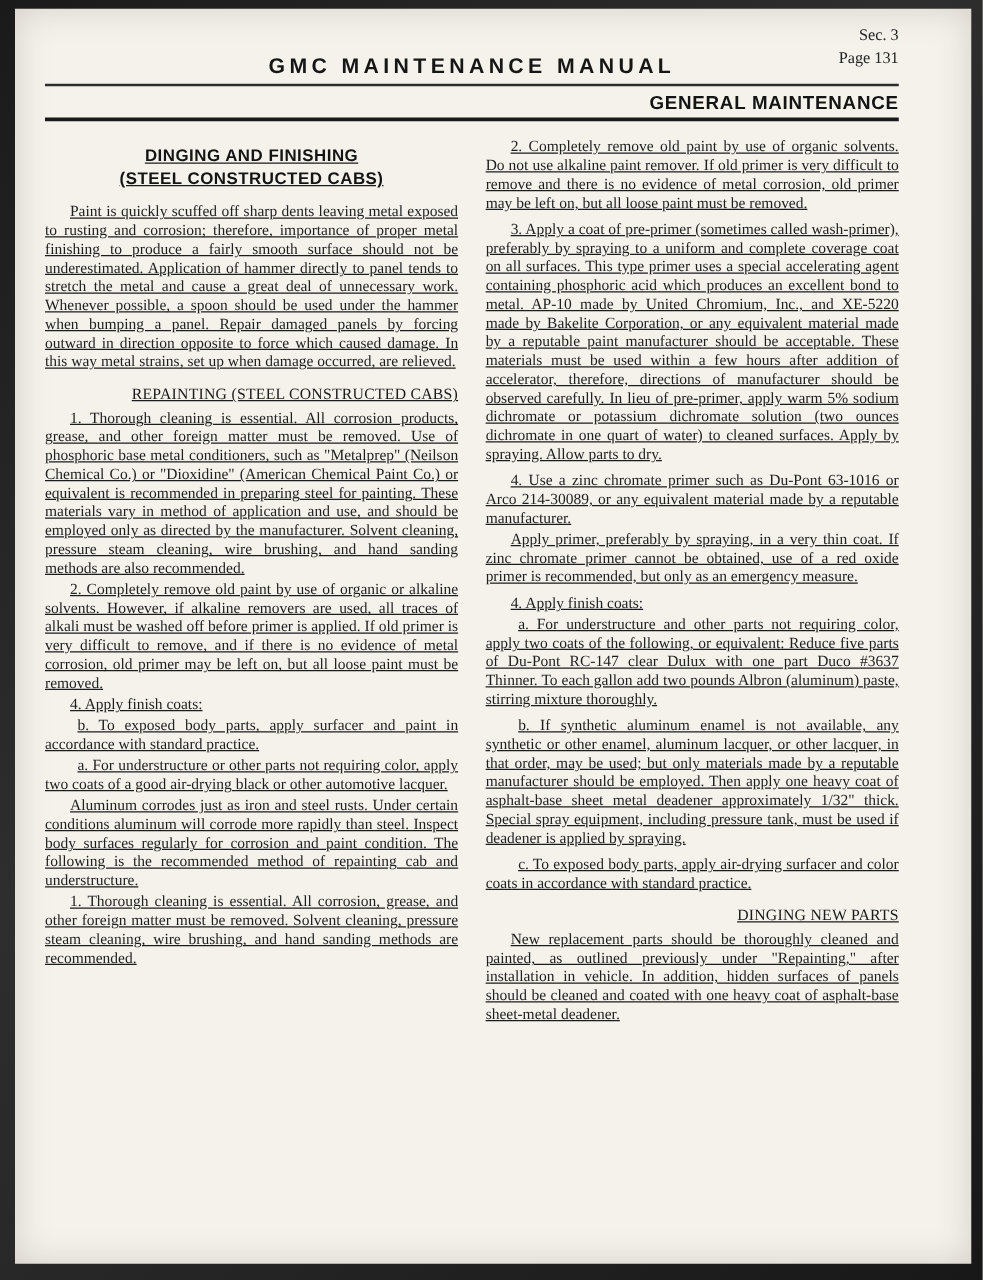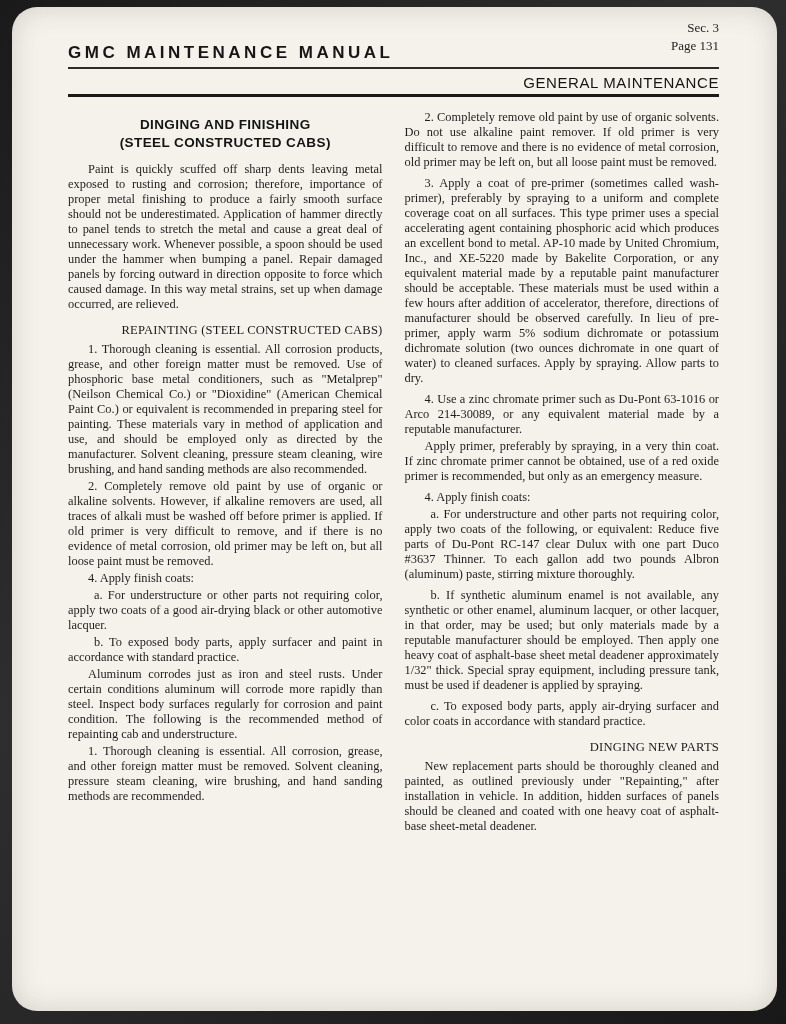--- a/index.html
+++ b/index.html
@@ -12,57 +12,56 @@
     width: 786px; height: 1024px;
     box-sizing: border-box;
     background: linear-gradient(135deg, #1a1a1a, #2e2e2e 40%, #181818);
     padding: 7px 9px 13px 12px;
   }
   .page {
     width: 100%; height: 100%;
     box-sizing: border-box;
     background: #f5f2ec;
     box-shadow: inset 0 0 28px rgba(60,50,35,0.18);
-    padding: 0 58px 0 56px;
+    padding: 0 58px 0 24px;
     overflow: hidden;
     position: relative;
     color: #1c1c1c;
-    border-radius: 25px;
   }
   
   .page-header { position: relative; padding-top: 14px; }
   .sec-page {
     position: absolute; right: 0; top: 12px;
     text-align: right;
     font-size: 13px; line-height: 1.35;
     color: #222;
   }
   .manual-title {
     margin: 22px 0 0 0;
-    text-align: left;
+    text-align: center;
     font-family: "Liberation Sans", sans-serif;
     font-weight: bold;
     font-size: 17px;
     letter-spacing: 3.5px;
     color: #161616;
   }
   .rule { border: 0; margin: 0; }
   .rule.thin  { border-bottom: 2px solid #2c2c2c; margin-top: 4px; }
   .rule.thick { border-bottom: 3px solid #191919; margin-top: 3px; }
   .section-title {
     text-align: right;
     font-family: "Liberation Sans", sans-serif;
-    font-weight: normal;
+    font-weight: bold;
     font-size: 15px;
     letter-spacing: 0.6px;
     margin-top: 5px;
     color: #141414;
   }
   
-  .columns { display: flex; gap: 22px; margin-top: 13px; }
+  .columns { display: flex; gap: 22px; margin-top: 13px; text-decoration: underline; }
   .col {
     flex: 1 1 0;
     font-size: 12.4px;
     line-height: 15px;
     text-align: justify;
     color: #1e1e1e;
   }
   .center-head {
     font-family: "Liberation Sans", sans-serif;
     font-weight: bold;
@@ -107,22 +106,22 @@
     <main class="columns">
 
       <section class="col">
         <h2 class="center-head">DINGING AND FINISHING
 (STEEL CONSTRUCTED CABS)</h2>
         <p class="body">Paint is quickly scuffed off sharp dents leaving metal exposed to rusting and corrosion; therefore, importance of proper metal finishing to produce a fairly smooth surface should not be underestimated. Application of hammer directly to panel tends to stretch the metal and cause a great deal of unnecessary work. Whenever possible, a spoon should be used under the hammer when bumping a panel. Repair damaged panels by forcing outward in direction opposite to force which caused damage. In this way metal strains, set up when damage occurred, are relieved.</p>
         <h3 class="sub-head">REPAINTING (STEEL CONSTRUCTED CABS)</h3>
         <p class="body">1. Thorough cleaning is essential. All corrosion products, grease, and other foreign matter must be removed. Use of phosphoric base metal conditioners, such as "Metalprep" (Neilson Chemical Co.) or "Dioxidine" (American Chemical Paint Co.) or equivalent is recommended in preparing steel for painting. These materials vary in method of application and use, and should be employed only as directed by the manufacturer. Solvent cleaning, pressure steam cleaning, wire brushing, and hand sanding methods are also recommended.</p>
         <p class="body">2. Completely remove old paint by use of organic or alkaline solvents. However, if alkaline removers are used, all traces of alkali must be washed off before primer is applied. If old primer is very difficult to remove, and if there is no evidence of metal corrosion, old primer may be left on, but all loose paint must be removed.</p>
         <p class="body">4. Apply finish coats:</p>
+        <p class="body sub">b. To exposed body parts, apply surfacer and paint in accordance with standard practice.</p>
         <p class="body sub">a. For understructure or other parts not requiring color, apply two coats of a good air-drying black or other automotive lacquer.</p>
-        <p class="body sub">b. To exposed body parts, apply surfacer and paint in accordance with standard practice.</p>
         <p class="body">Aluminum corrodes just as iron and steel rusts. Under certain conditions aluminum will corrode more rapidly than steel. Inspect body surfaces regularly for corrosion and paint condition. The following is the recommended method of repainting cab and understructure.</p>
         <p class="body">1. Thorough cleaning is essential. All corrosion, grease, and other foreign matter must be removed. Solvent cleaning, pressure steam cleaning, wire brushing, and hand sanding methods are recommended.</p>
       </section>
 
       <section class="col">
         <p class="body">2. Completely remove old paint by use of organic solvents. Do not use alkaline paint remover. If old primer is very difficult to remove and there is no evidence of metal corrosion, old primer may be left on, but all loose paint must be removed.</p>
         <p class="body gap">3. Apply a coat of pre-primer (sometimes called wash-primer), preferably by spraying to a uniform and complete coverage coat on all surfaces. This type primer uses a special accelerating agent containing phosphoric acid which produces an excellent bond to metal. AP-10 made by United Chromium, Inc., and XE-5220 made by Bakelite Corporation, or any equivalent material made by a reputable paint manufacturer should be acceptable. These materials must be used within a few hours after addition of accelerator, therefore, directions of manufacturer should be observed carefully. In lieu of pre-primer, apply warm 5% sodium dichromate or potassium dichromate solution (two ounces dichromate in one quart of water) to cleaned surfaces. Apply by spraying. Allow parts to dry.</p>
         <p class="body gap">4. Use a zinc chromate primer such as Du-Pont 63-1016 or Arco 214-30089, or any equivalent material made by a reputable manufacturer.</p>
         <p class="body">Apply primer, preferably by spraying, in a very thin coat. If zinc chromate primer cannot be obtained, use of a red oxide primer is recommended, but only as an emergency measure.</p>
         <p class="body gap">4. Apply finish coats:</p>

